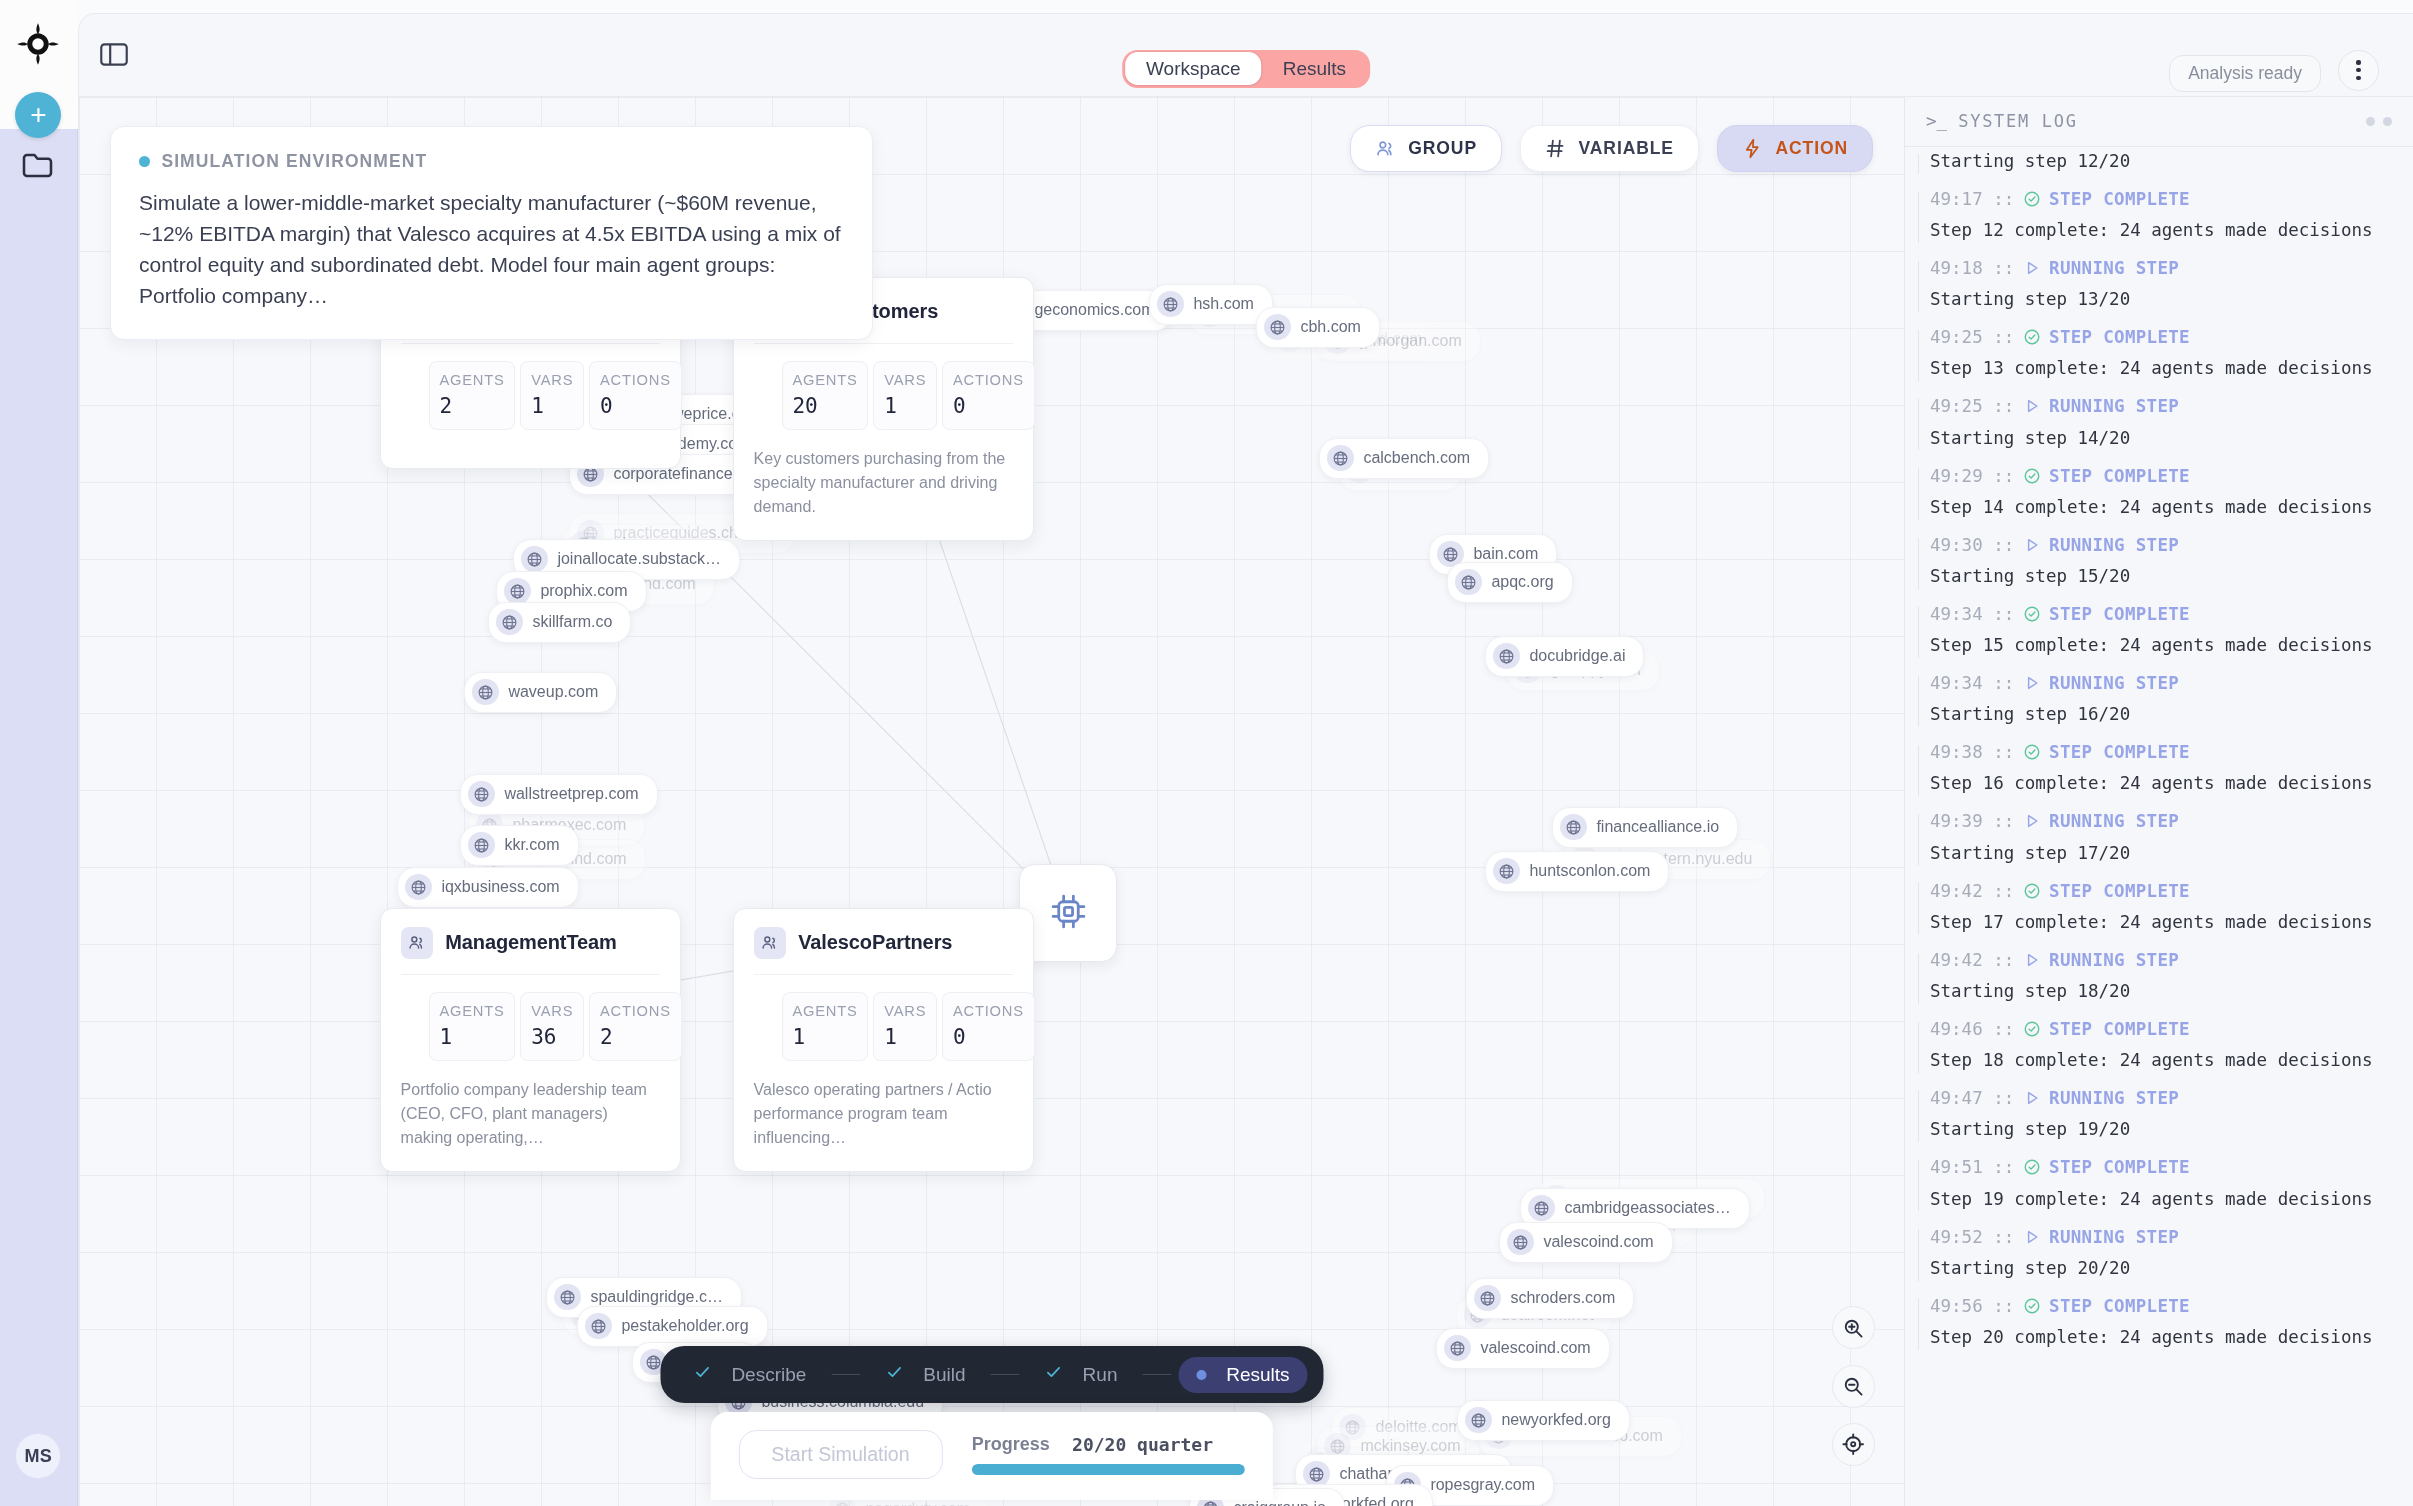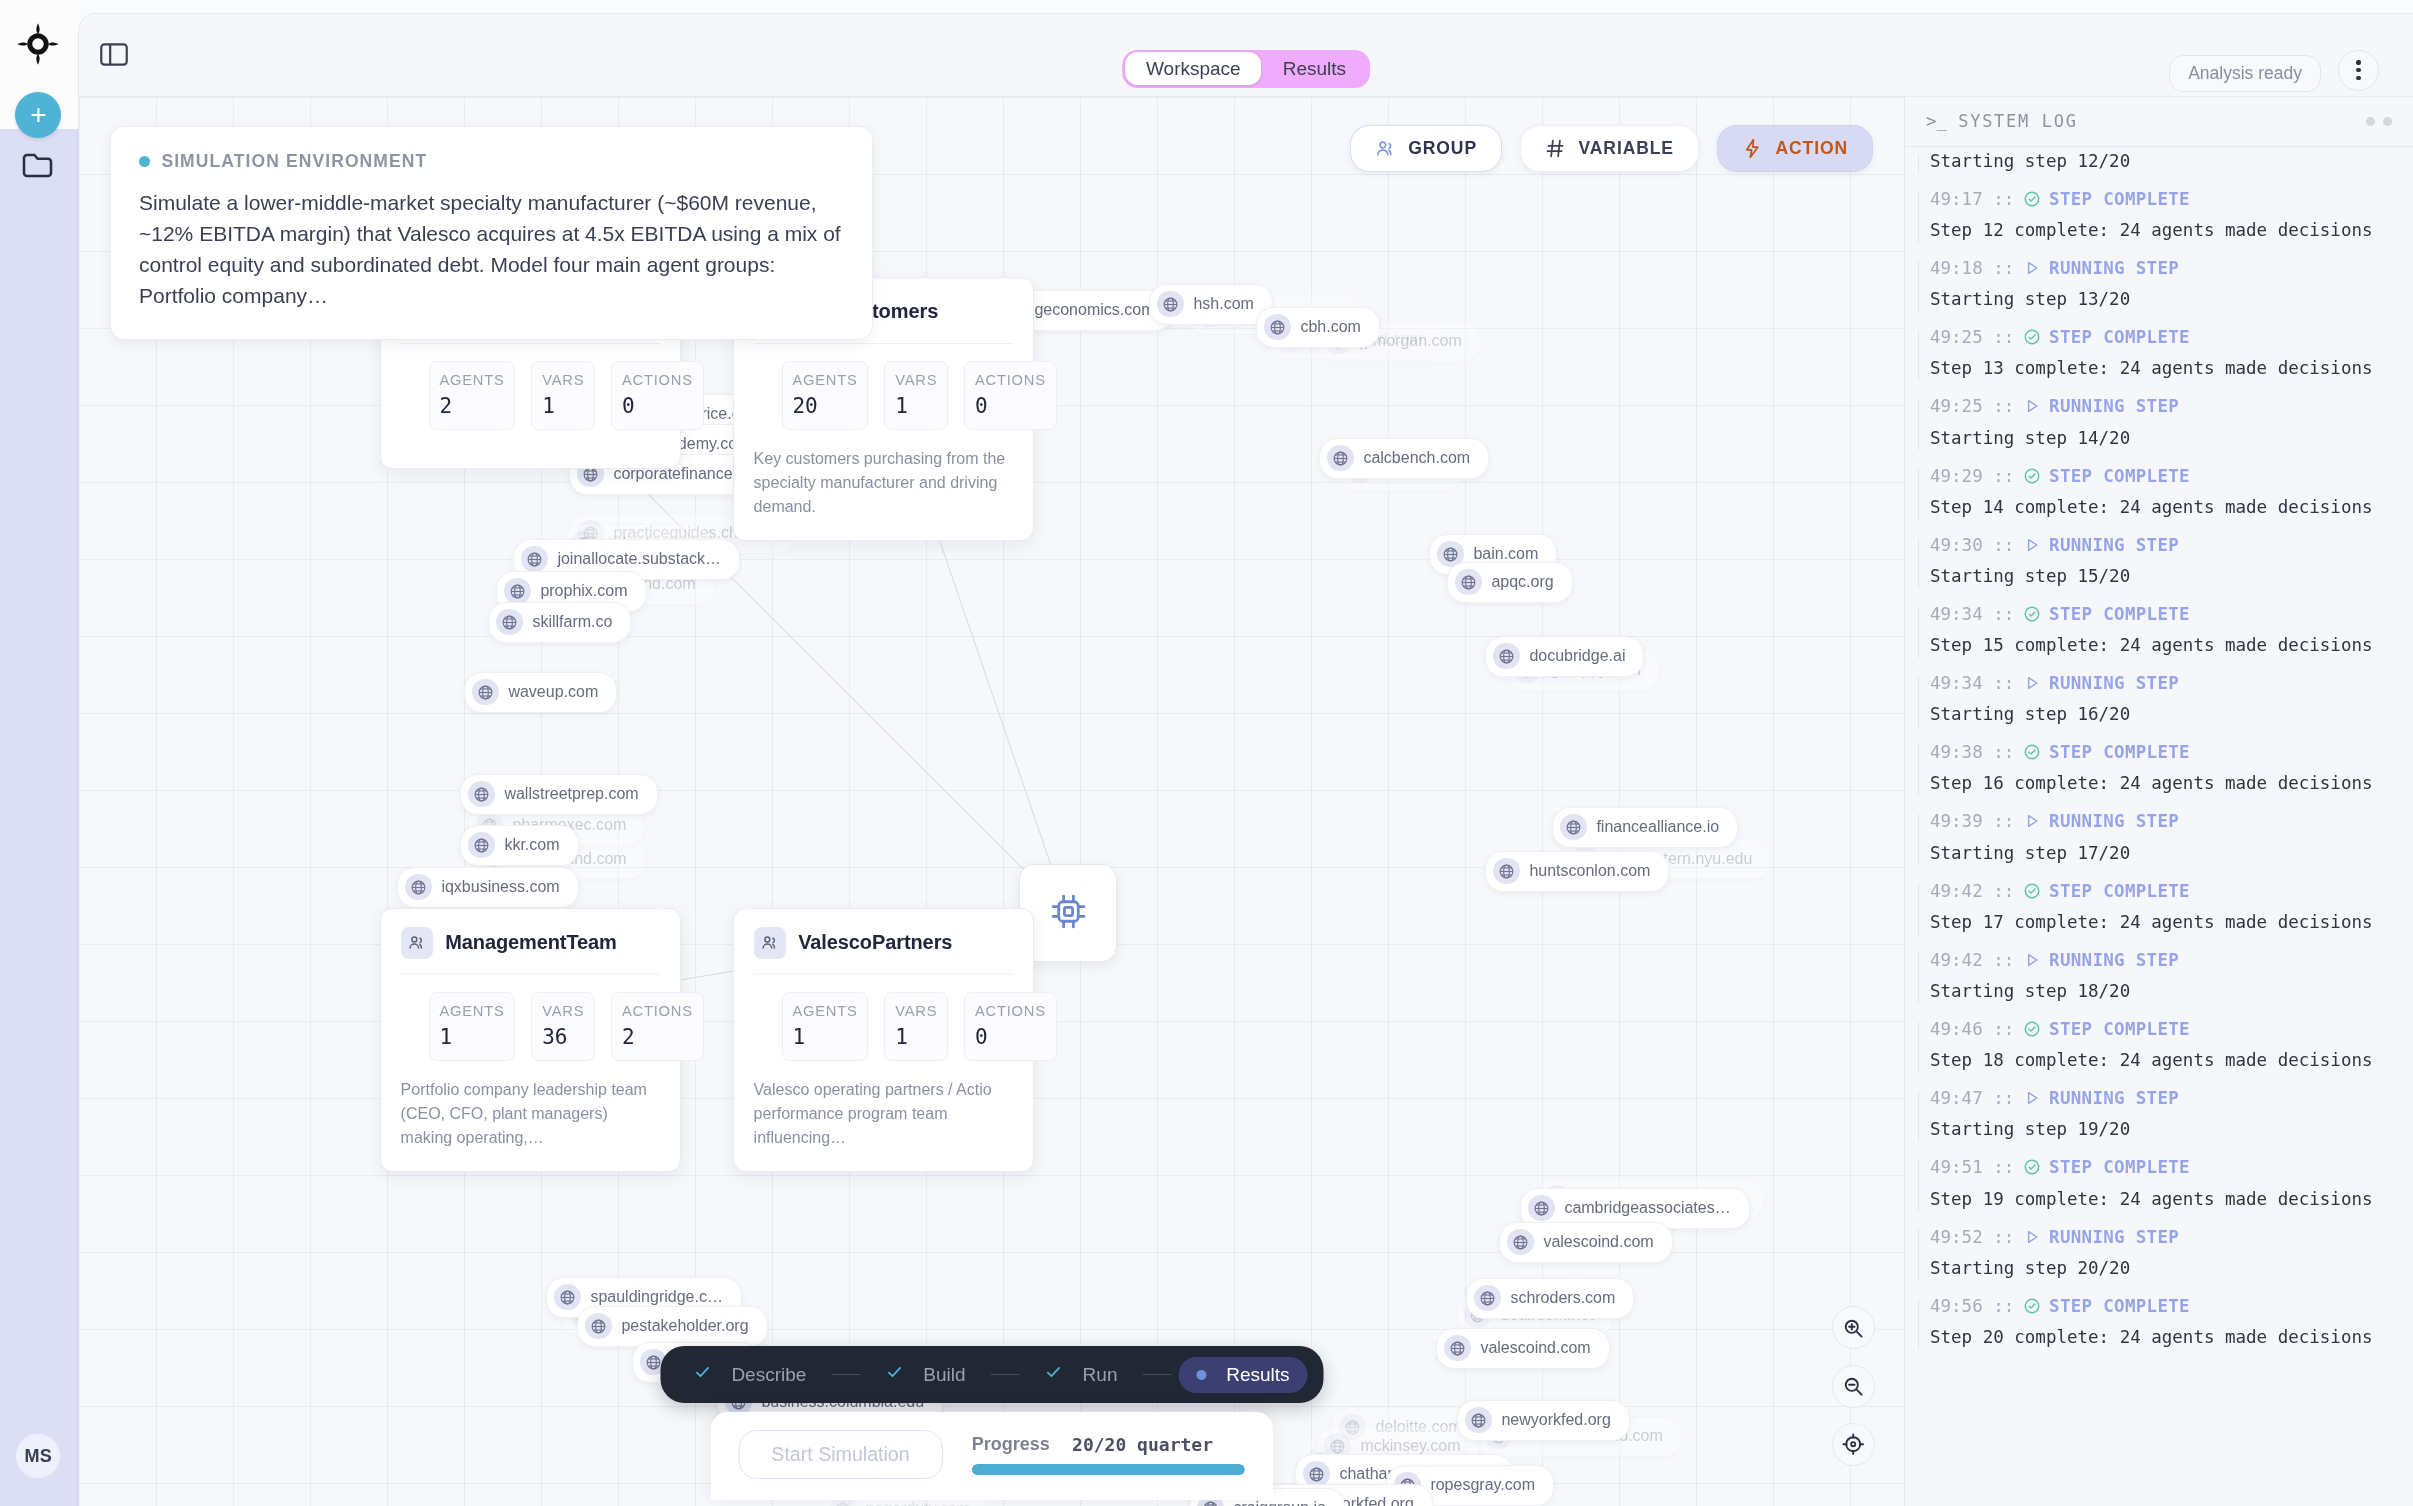--- a/index.html
+++ b/index.html
@@ -53,21 +53,21 @@
     position:absolute; left:0; top:0; right:0; height:83px;
     border-bottom:0.7px solid #e8eaf0;
     background:#f6f7fa;
   }
   #panel-toggle {
     position:absolute; left:19.6px; top:25px; width:31px; height:31px;
     display:flex; align-items:center; justify-content:center; cursor:pointer;
   }
   #seg {
     position:absolute; left:50%; transform:translateX(-50%); top:36px;
-    display:flex; background:#f0abfc; border-radius:15.4px; padding:2.8px;
+    display:flex; background:#fca5a5; border-radius:15.4px; padding:2.8px;
     gap:0; align-items:center;
   }
   .seg-btn {
     padding:7px 21px; border-radius:12.6px; font-size:19px; color:#3b4054;
     cursor:pointer; white-space:nowrap; line-height:1;
   }
   .seg-btn.active { background:#fff; box-shadow:0 0.7px 2.1px rgba(0,0,0,.10); }
   #status-pill {
     position:absolute; right:92px; top:41px;
     border:0.7px solid #e3e5ec; border-radius:14px; background:#f8f9fb;
@@ -122,21 +122,21 @@
     border:0.7px solid #e9ebf1; border-radius:12.6px;
     box-shadow:0 4.9px 17px rgba(20,25,50,.07);
     padding:18px 19.6px 21px; z-index:20;
   }
   .node-head { display:flex; align-items:center; gap:12.6px; padding-bottom:15.4px; border-bottom:0.7px solid #eef0f4; }
   .node-ico {
     width:32px; height:32px; border-radius:7.7px; background:#e4e6f6;
     display:flex; align-items:center; justify-content:center; color:#5a5f7d; flex:0 0 auto;
   }
   .node-title { font-size:20px; font-weight:700; color:#21263a; letter-spacing:-0.1px; }
-  .node-stats { display:flex; gap:16px; margin:17px 0 17px;padding-left:28px; }
+  .node-stats { display:flex; gap:5px; margin:17px 0 17px;padding-left:28px; }
   .stat { flex:1; border:0.7px solid #edeff4; border-radius:7.7px; padding:9.8px 9.8px 11.2px; background:#fcfcfe; }
   .stat-k { font-size:14.7px; letter-spacing:0.8px; color:#9aa0b0; margin-bottom:6.3px; }
   .stat-v { font-size:21px; font-weight:500; color:#21263a; font-family:"DejaVu Sans Mono", monospace; }
   .node-desc { font-size:16px; line-height:1.5; color:#8b90a0; }
 
   
   #hub {
     position:absolute; left:940px; top:767px; width:98px; height:98px;
     background:#fff; border:0.7px solid #e7e9f0; border-radius:15.4px;
     display:flex; align-items:center; justify-content:center;

